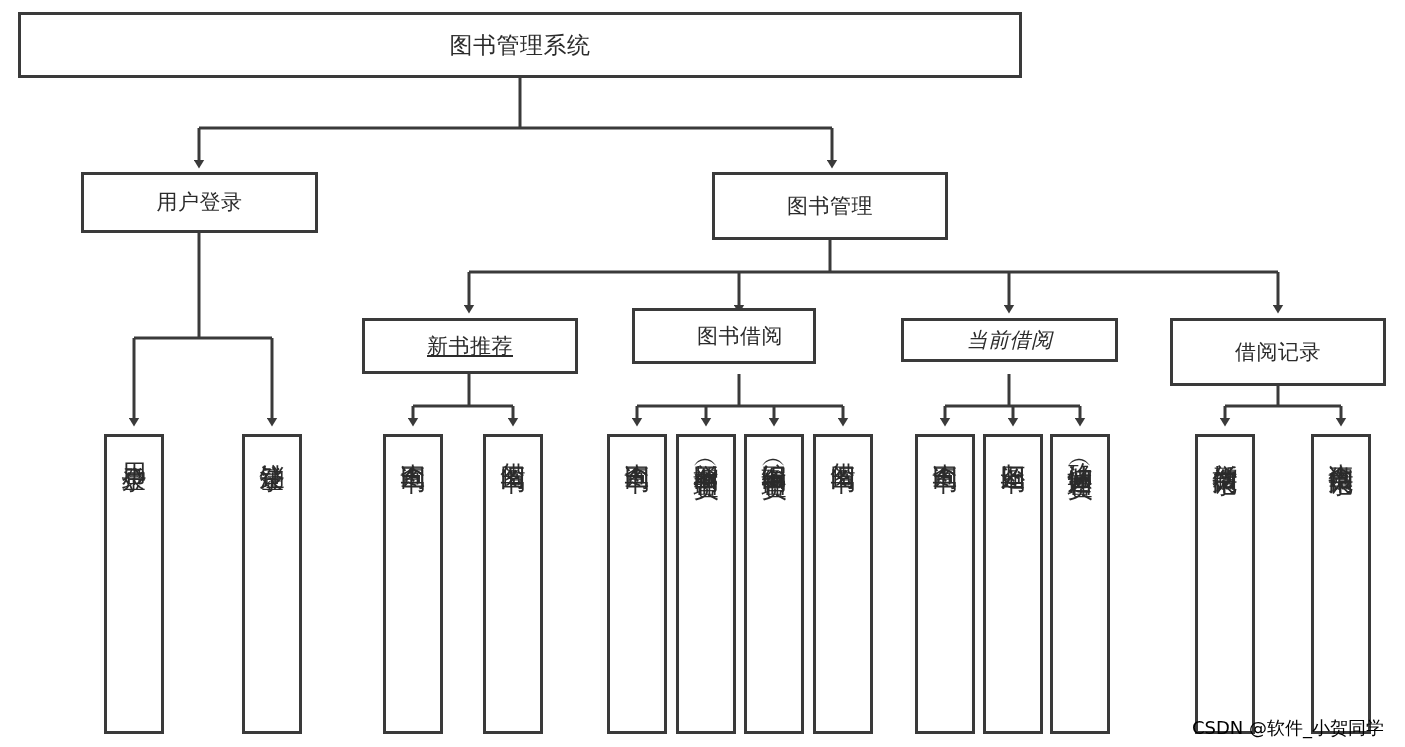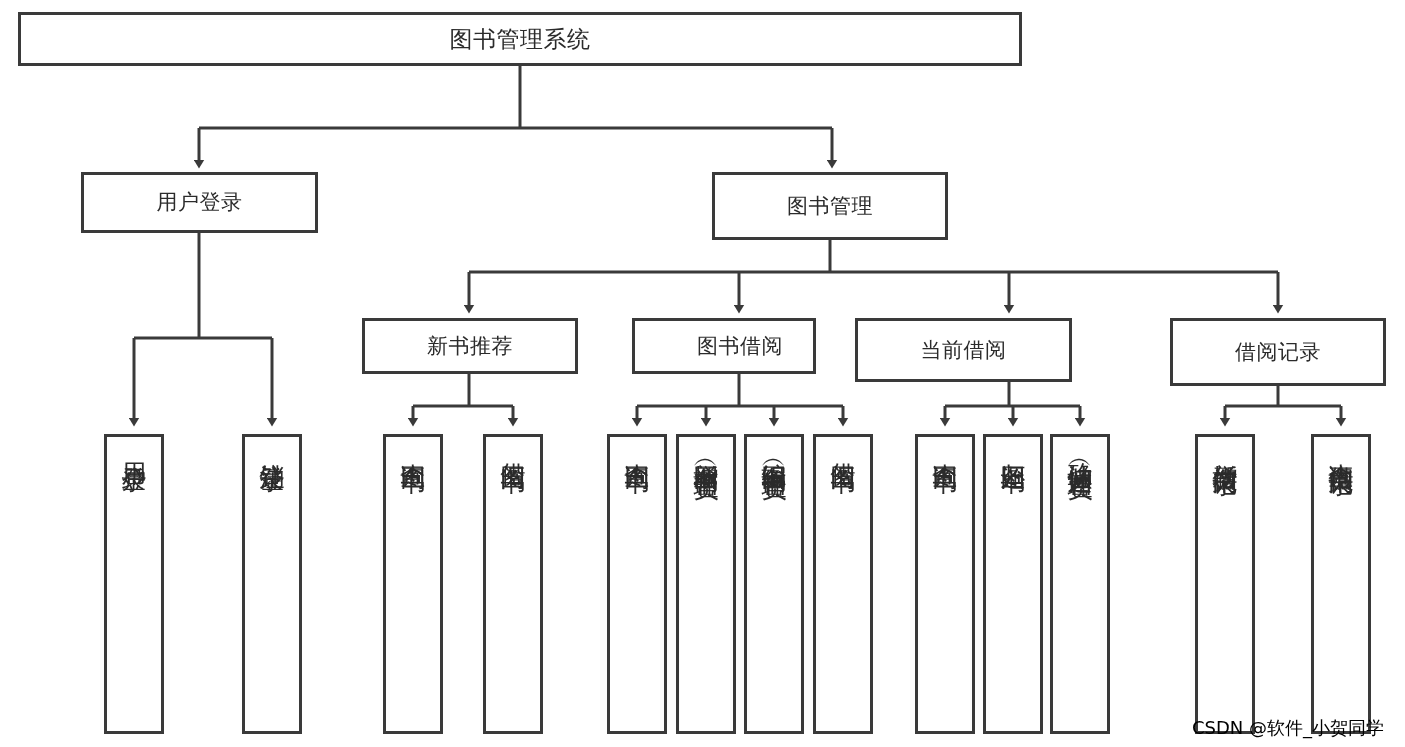--- a/index.html
+++ b/index.html
@@ -119,38 +119,38 @@
       <path d="M1013,406 L1013,418" marker-end="url(#arrow)"></path>
       <path d="M1080,406 L1080,418" marker-end="url(#arrow)"></path>
 
       <path d="M1278,374 L1278,406"></path>
       <path d="M1225,406 L1341,406"></path>
       <path d="M1225,406 L1225,418" marker-end="url(#arrow)"></path>
       <path d="M1341,406 L1341,418" marker-end="url(#arrow)"></path>
     </g>
   </svg>
 
-  <div class="node root" style="left:18px; top:12px; width:1004px; height:54px;">
+  <div class="node root" style="left:18px; top:12px; width:1004px; height:66px;">
     <span class="lbl">图书管理系统</span>
   </div>
 
   <div class="node mid" style="left:81px; top:172px; width:237px; height:61px;">
     <span class="lbl">用户登录</span>
   </div>
   <div class="node mid" style="left:712px; top:172px; width:236px; height:68px;">
     <span class="lbl">图书管理</span>
   </div>
 
-  <div class="node mid" style="left:362px; top:318px; width:216px; height:56px;">
+  <div class="node mid" style="left:362px; top:318px; width:216px; height:56px;text-decoration:underline;">
     <span class="lbl">新书推荐</span>
   </div>
-  <div class="node mid" style="left:632px; top:318px; width:184px; height:56px;padding-left:32px;">
+  <div class="node mid" style="left:632px; top:308px; width:184px; height:56px;padding-left:32px;">
     <span class="lbl">图书借阅</span>
   </div>
-  <div class="node mid" style="left:855px; top:318px; width:217px; height:64px;">
+  <div class="node mid" style="left:901px; top:318px; width:217px; height:44px;font-style:italic;">
     <span class="lbl">当前借阅</span>
   </div>
   <div class="node mid" style="left:1170px; top:318px; width:216px; height:68px;">
     <span class="lbl">借阅记录</span>
   </div>
 
   <div class="node leaf" style="left:104px; top:434px; width:60px; height:300px;">
     <span class="lbl">用户登录</span>
   </div>
   <div class="node leaf" style="left:242px; top:434px; width:60px; height:300px;">

